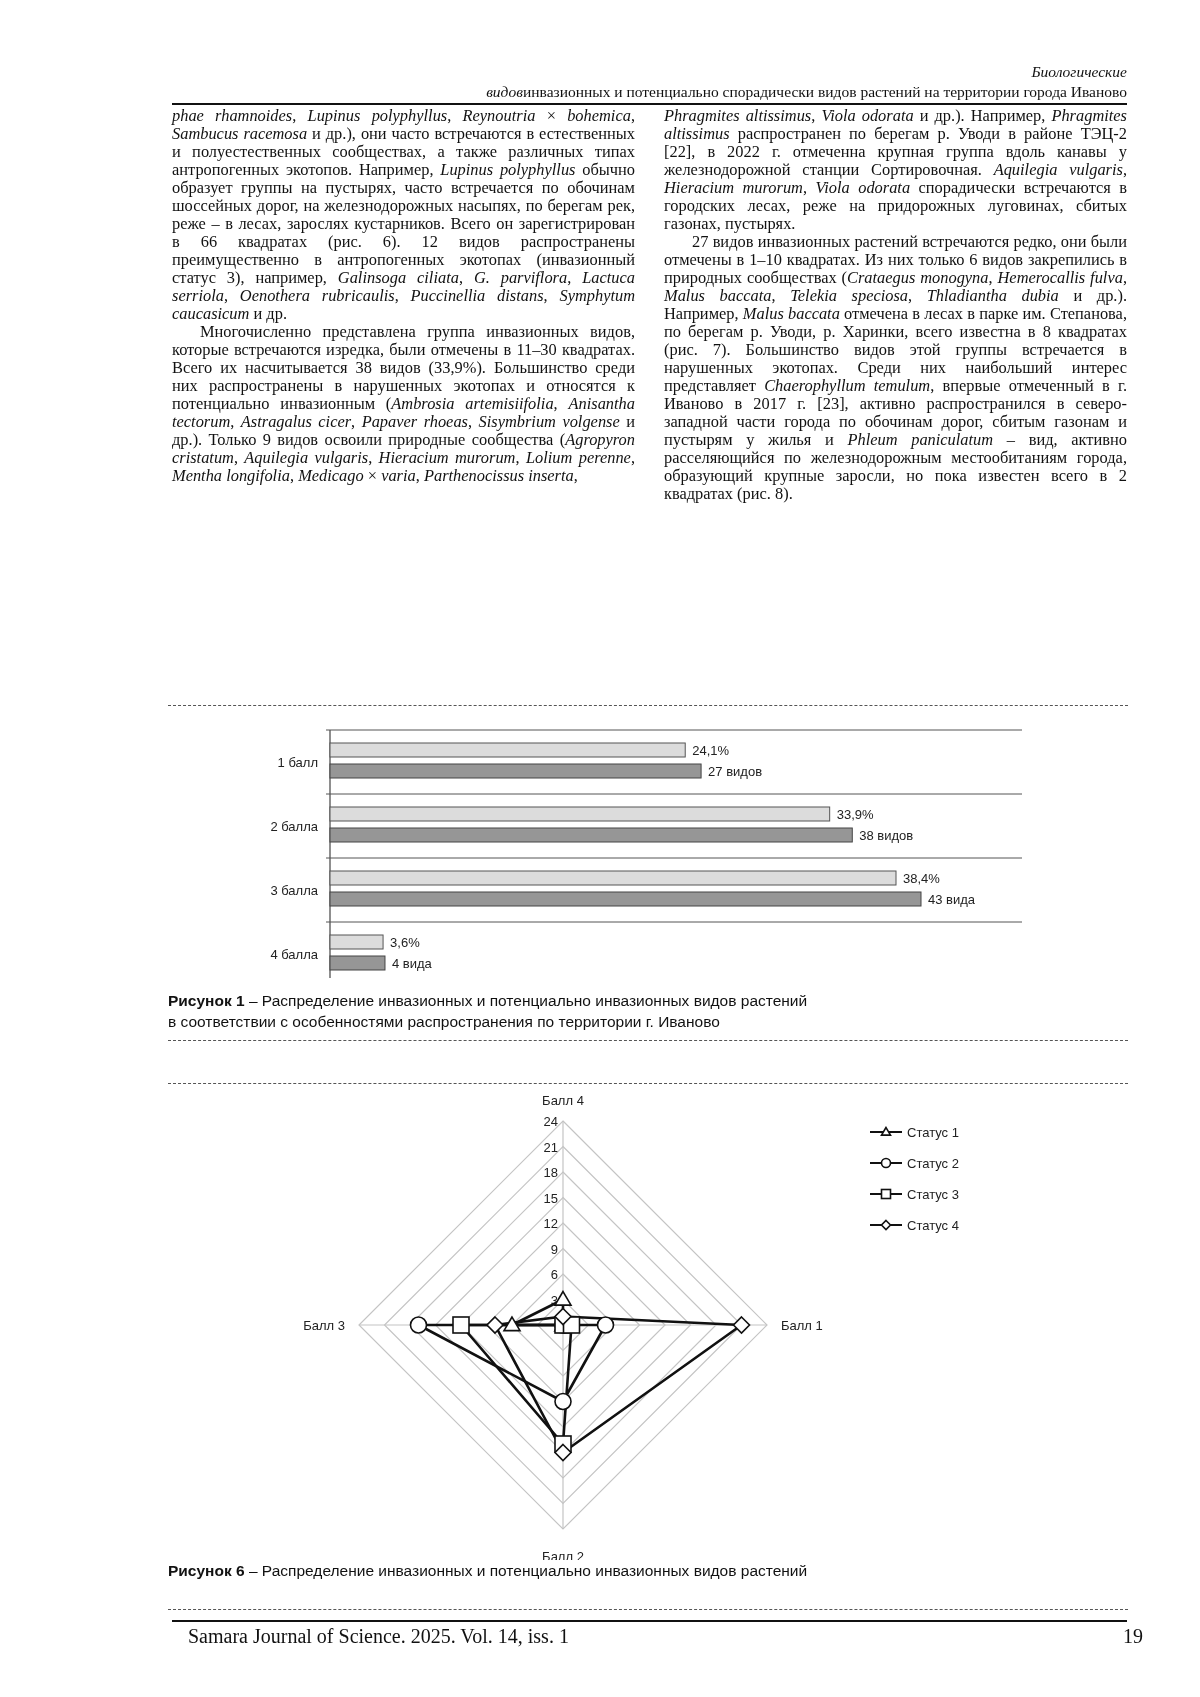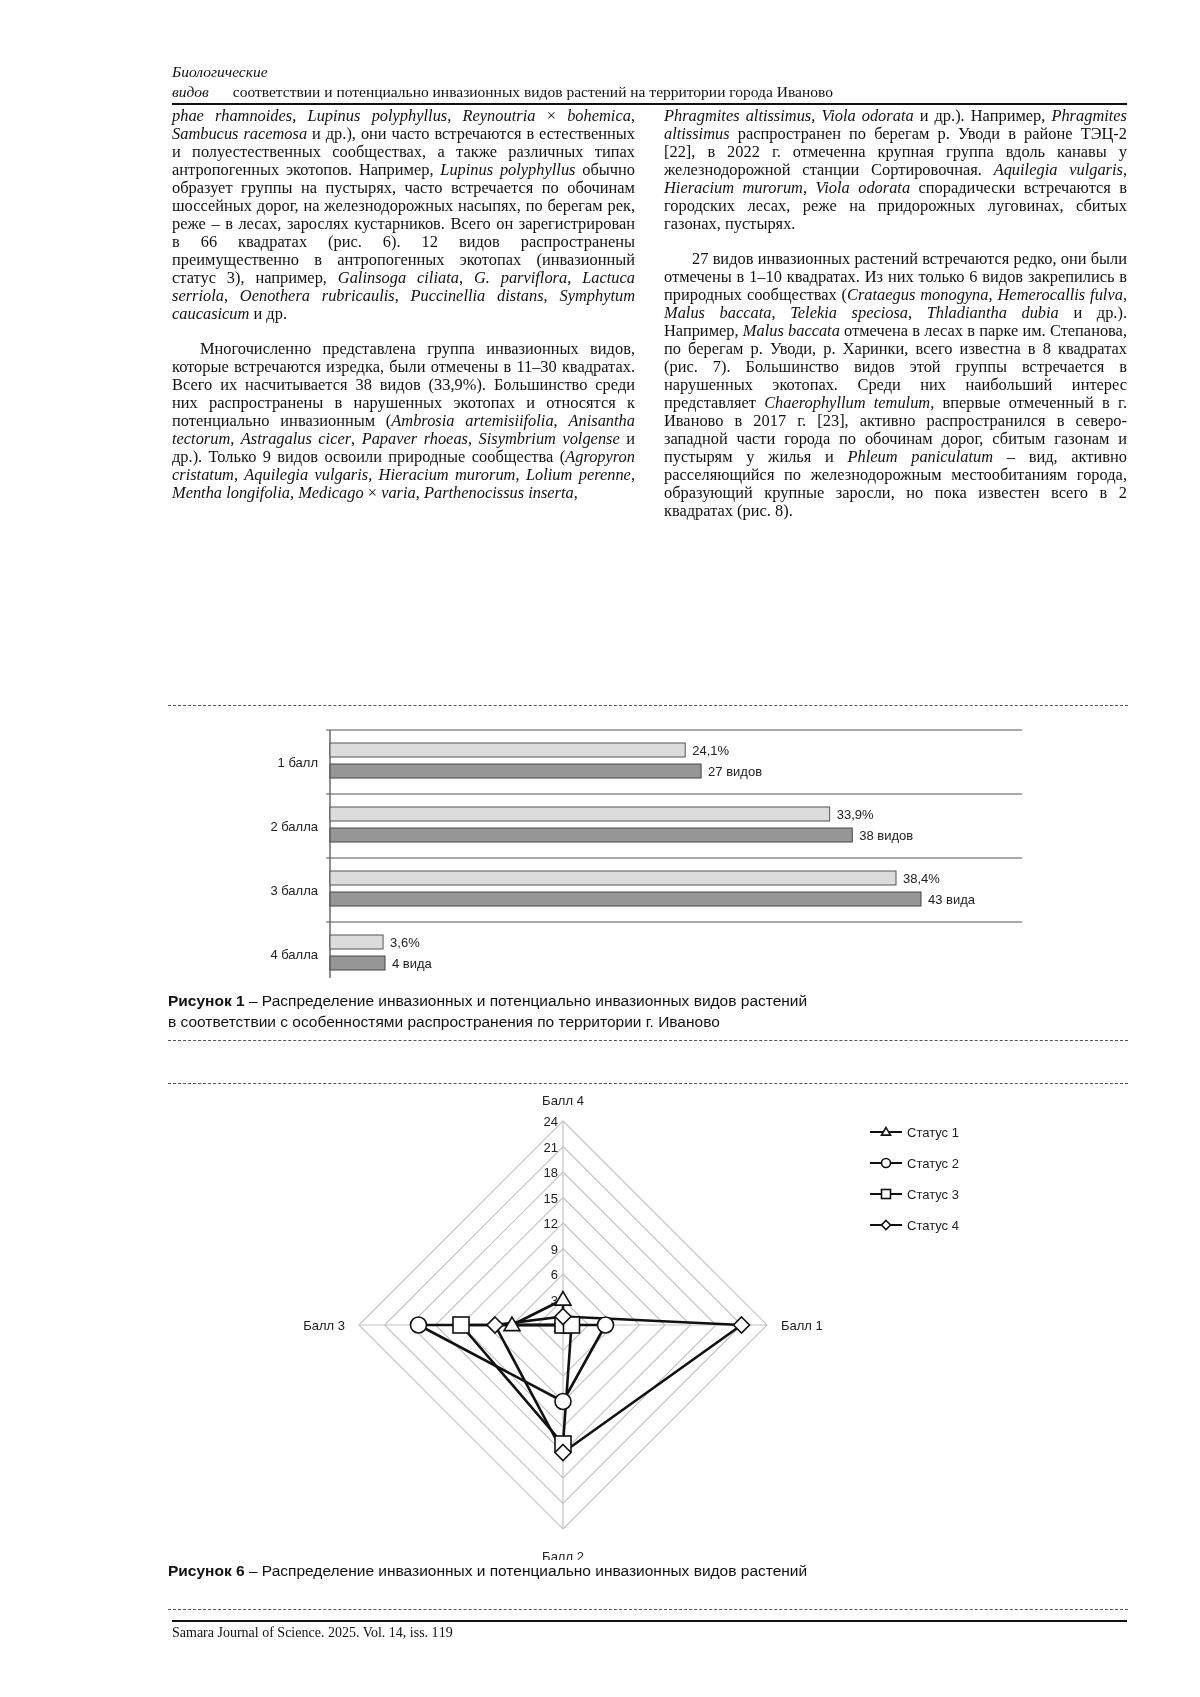--- a/index.html
+++ b/index.html
@@ -1,43 +1,43 @@
 <!DOCTYPE html>
 <html><head>
 <meta charset="utf-8">
 <style>
   html, body { margin:0; padding:0; background:#fff; }
   body { width:1200px; height:1697px; position:relative; font-family:"Liberation Serif", serif; color:#111; }
   .hdr { position:absolute; left:172px; top:62px; width:955px; font-size:15.5px; }
-  .hdr .l1, .hdr .l2 { display:flex; justify-content:flex-start; line-height:20px;gap:24px; }
+  .hdr .l1, .hdr .l2 { display:flex; justify-content:flex-end; line-height:20px; }
   .hdr .sec { font-style:italic; }
   .hdr-rule { position:absolute; left:172px; top:103px; width:955px; height:0; border-top:2px solid #111; }
   .col { position:absolute; top:107px; width:463px; font-size:16.4px; line-height:18px; text-align:justify; }
   .col p { margin:0; }
-  .col p.ind { text-indent:28px;margin-top:17px; }
+  .col p.ind { text-indent:28px; }
   .col em { font-style:italic; }
   #colL { left:172px; }
   #colR { left:664px; }
   .dash { position:absolute; left:168px; width:960px; height:0; border-top:1px dashed #555; }
   .caption { position:absolute; left:168px; width:960px; text-align:left; font-family:"Liberation Sans", sans-serif; font-size:15.5px; line-height:21px; }
   .caption b { font-weight:bold; }
-  .footer { position:absolute; left:172px; top:1625px; width:955px; display:flex; font-size:14px; }
+  .footer { position:absolute; left:188px; top:1625px; width:955px; display:flex; justify-content:space-between; font-size:20px; }
   .foot-rule { position:absolute; left:172px; top:1620px; width:955px; border-top:2px solid #111; }
   svg text { font-family:"Liberation Sans", sans-serif; }
 </style>
 </head>
 <body>
 
 <div class="hdr">
   <div class="l1">
     <span class="sec">Биологические</span>
   </div>
   <div class="l2">
     <span class="sec">видов</span>
-    <span>соответствии и потенциально инвазионных видов растений на территории города Иваново</span>
+    <span>инвазионных и потенциально спорадически видов растений на территории города Иваново</span>
   </div>
 </div>
 <div class="hdr-rule"></div>
 
 <div class="col" id="colL">
     <p><em>phae rhamnoides</em>, <em>Lupinus polyphyllus</em>, <em>Reynoutria</em> × <em>bohemica</em>, <em>Sambucus racemosa</em> и др.), они часто встречаются в естественных и полуестественных сообществах, а также различных типах антропогенных экотопов. Например, <em>Lupinus polyphyllus</em> обычно образует группы на пустырях, часто встречается по обочинам шоссейных дорог, на железнодорожных насыпях, по берегам рек, реже – в лесах, зарослях кустарников. Всего он зарегистрирован в 66 квадратах (рис. 6). 12 видов распространены преимущественно в антропогенных экотопах (инвазионный статус 3), например, <em>Galinsoga ciliata</em>, <em>G. parviflora</em>, <em>Lactuca serriola</em>, <em>Oenothera rubricaulis</em>, <em>Puccinellia distans</em>, <em>Symphytum caucasicum</em> и др.</p>
     <p class="ind">Многочисленно представлена группа инвазионных видов, которые встречаются изредка, были отмечены в 11–30 квадратах. Всего их насчитывается 38 видов (33,9%). Большинство среди них распространены в нарушенных экотопах и относятся к потенциально инвазионным (<em>Ambrosia artemisiifolia</em>, <em>Anisantha tectorum</em>, <em>Astragalus cicer</em>, <em>Papaver rhoeas</em>, <em>Sisymbrium volgense</em> и др.). Только 9 видов освоили природные сообщества (<em>Agropyron cristatum</em>, <em>Aquilegia vulgaris</em>, <em>Hieracium murorum</em>, <em>Lolium perenne</em>, <em>Mentha longifolia</em>, <em>Medicago</em> × <em>varia</em>, <em>Parthenocissus inserta</em>,</p>
   </div>
 <div class="col" id="colR">
     <p><em>Phragmites altissimus</em>, <em>Viola odorata</em> и др.). Например, <em>Phragmites altissimus</em> распространен по берегам р. Уводи в районе ТЭЦ-2 [22], в 2022 г. отмеченна крупная группа вдоль канавы у железнодорожной станции Сортировочная. <em>Aquilegia vulgaris</em>, <em>Hieracium murorum</em>, <em>Viola odorata</em> спорадически встречаются в городских лесах, реже на придорожных луговинах, сбитых газонах, пустырях.</p>

